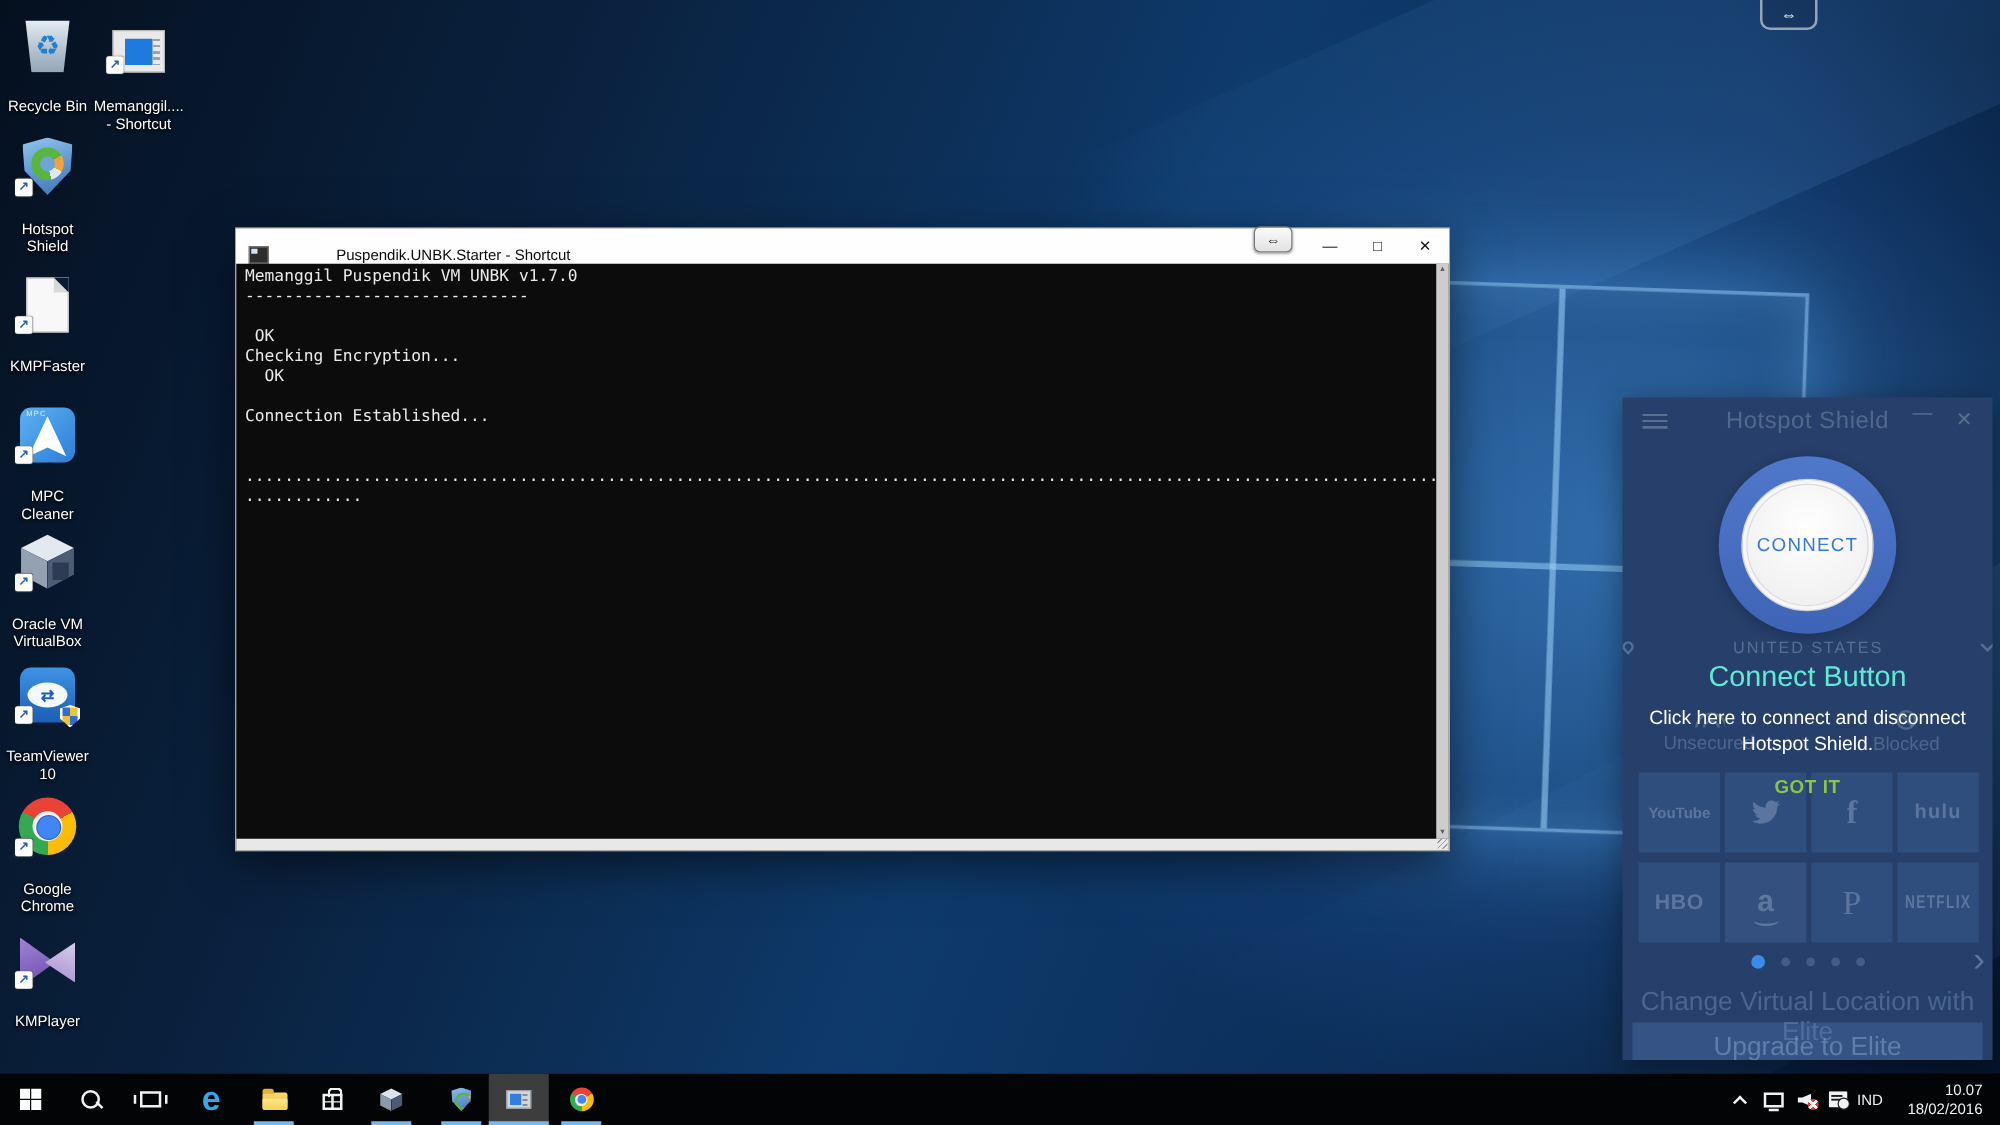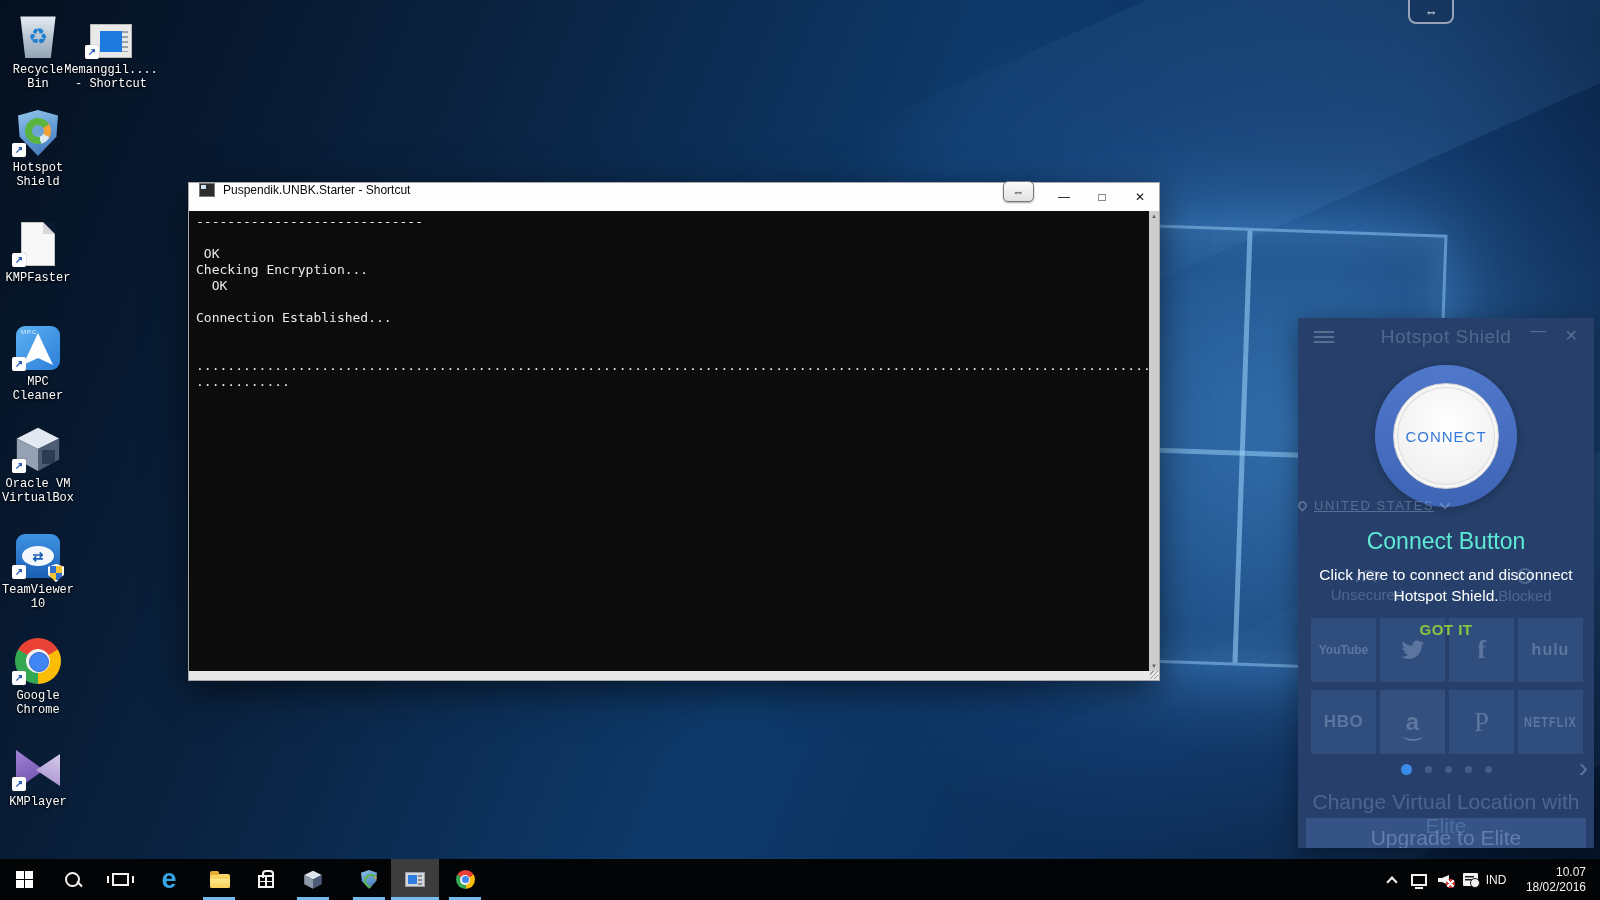--- a/index.html
+++ b/index.html
@@ -23,22 +23,22 @@
   .wp-beam1 { position:absolute; left:860px; top:-60px; width:900px; height:260px;
     background:linear-gradient(90deg, transparent, rgba(110,180,245,.12) 60%, rgba(110,180,245,.05));
     transform:rotate(-24deg); }
   .wp-beam2 { position:absolute; left:950px; top:590px; width:820px; height:280px;
     background:linear-gradient(90deg, transparent, rgba(95,165,235,.10));
     transform:rotate(-27deg); }
 
   
   .dicon { position:absolute; width:72px; display:flex; flex-direction:column; align-items:center; cursor:default; }
   .dicon .glyphbox { position:relative; width:50px; height:50px; display:flex; align-items:flex-end; justify-content:center; }
-  .dicon .lbl { margin-top:5px; font-size:12px; line-height:14px; color:#fff; text-align:center;
-    white-space:pre-line; text-shadow:0 1px 3px rgba(0,0,0,.95), 0 0 2px rgba(0,0,0,.8);font-family:Liberation Mono, monospace; }
+  .dicon .lbl { margin-top:20px; font-size:12px; line-height:14px; color:#fff; text-align:center;
+    white-space:pre-line; text-shadow:0 1px 3px rgba(0,0,0,.95), 0 0 2px rgba(0,0,0,.8); }
   .sc-badge { position:absolute; left:-1px; bottom:-1px; width:14px; height:14px; background:#fff;
     border-radius:2px; box-shadow:0 0 1px #555; font-size:10px; font-weight:bold; color:#2a5db0;
     display:flex; align-items:center; justify-content:center; line-height:1; }
 
   .ic-recycle { position:relative; width:40px; height:46px;
     background:linear-gradient(180deg,#eef3f8,#b9c6d2 55%,#93a5b6);
     clip-path:polygon(6% 10%, 94% 10%, 82% 100%, 18% 100%); display:flex; align-items:center; justify-content:center; }
   .ic-recycle span { color:#1f7fd0; font-size:22px; margin-top:4px; }
 
   .ic-window { position:relative; width:42px; height:34px; background:#e9e9e9; border:1px solid #b9b9b9; }
@@ -90,21 +90,21 @@
   .ic-kmp { position:relative; width:48px; height:40px; }
   .ic-kmp::before { content:""; position:absolute; left:2px; top:0; width:28px; height:40px;
     background:linear-gradient(160deg,#a184d6,#6a49a8); clip-path:polygon(0 0, 100% 50%, 0 100%); }
   .ic-kmp::after { content:""; position:absolute; right:2px; top:4px; width:24px; height:32px;
     background:linear-gradient(200deg,#d6cbea,#a58fd0); clip-path:polygon(100% 0, 0 50%, 100% 100%); }
 
   
   #console-window { position:absolute; left:188px; top:182px; width:972px; height:499px;
     box-shadow:0 10px 34px rgba(0,0,0,.55); border:1px solid rgba(0,0,0,.35); background:#fff; }
   #cw-titlebar { position:absolute; left:0; top:0; right:0; height:28px; background:#fefefe;
-    display:flex; align-items:flex-start; }
+    display:flex; align-items:flex-end;gap:46px; }
   .cw-appicon { width:16px; height:14px; margin-left:10px; background:#2d2d2d; border:1px solid #7a7a7a; position:relative; }
   .cw-appicon::before { content:""; position:absolute; left:1px; top:1px; width:5px; height:4px; background:#cfe3f5; }
   #cw-title { margin-left:8px; font-size:12px; color:#0a0a0a; }
   .cw-btns { position:absolute; right:0; top:0; height:28px; display:flex; }
   .cw-btn { width:38px; height:28px; display:flex; align-items:center; justify-content:center;
     font-size:12px; color:#111; }
   #cw-body { position:absolute; left:0; right:0; top:28px; bottom:0; background:#0c0c0c; }
   #cw-text { position:absolute; left:0; top:0; right:10px; bottom:9px; overflow:hidden; padding:3px 0 0 7px;
     font-family:"DejaVu Sans Mono", monospace; font-size:13px; line-height:16px; color:#eaeaea; }
   .cline { white-space:pre; height:16px; overflow:hidden; }
@@ -134,22 +134,22 @@
   #hss-close { position:absolute; right:16px; top:8px; font-size:16px; color:rgba(205,218,236,.3); }
 
   #hss-connect-ring { position:absolute; left:77px; top:47px; width:142px; height:142px; border-radius:50%;
     background:linear-gradient(180deg,#5078ca,#3e64b6); box-shadow:0 2px 10px rgba(0,0,0,.25); }
   #hss-connect-btn { position:absolute; left:18px; top:18px; width:106px; height:106px; border-radius:50%;
     background:radial-gradient(circle at 50% 38%, #ffffff, #efefef 80%); border:1px solid #d2d2d2;
     box-shadow:inset 0 0 0 3px #f7f7f7, inset 0 0 0 4px #dcdcdc;
     display:flex; align-items:center; justify-content:center; }
   #hss-connect-label { color:#3579d8; font-weight:normal; font-size:15px; letter-spacing:1px; }
 
-  #hss-location { position:absolute; left:0; right:0; top:180px; display:flex; align-items:center;
-    justify-content:flex-start; gap:7px; font-size:13px; letter-spacing:1.5px; color:rgba(165,185,215,.38);text-decoration:underline; }
+  #hss-location { position:absolute; left:0; right:0; top:192px; display:flex; align-items:center;
+    justify-content:space-between; gap:7px; font-size:13px; letter-spacing:1.5px; color:rgba(165,185,215,.38); }
   .pin { width:9px; height:9px; border:2px solid rgba(165,185,215,.38); border-radius:50% 50% 50% 0;
     transform:rotate(-45deg); }
   .chev-down { width:8px; height:8px; border-right:2px solid rgba(165,185,215,.38);
     border-bottom:2px solid rgba(165,185,215,.38); transform:rotate(45deg); margin-top:-4px; }
 
   #hss-tt-title { position:absolute; left:0; right:0; top:210px; text-align:center; font-size:23px; color:#5eead4; z-index:8; }
   #hss-tt-body { position:absolute; left:10px; right:10px; top:246px; text-align:center; font-size:15.5px;
     line-height:21px; color:#fff; z-index:8; }
   #hss-gotit { position:absolute; left:0; right:0; top:303px; text-align:center; font-size:15px; font-weight:bold;
     color:#8bc641; letter-spacing:.5px; z-index:8; }
@@ -352,20 +352,21 @@
     <div class="cw-appicon"></div>
     <div id="cw-title">Puspendik.UNBK.Starter - Shortcut</div>
     <div class="cw-btns">
       <div class="cw-btn">—</div>
       <div class="cw-btn">□</div>
       <div class="cw-btn">✕</div>
     </div>
   </div>
   <div id="cw-body">
     <div id="cw-text">
+      <div class="cline">Memanggil Puspendik VM UNBK v1.7.0</div>
       <div class="cline">-----------------------------</div>
       <div class="cline"></div>
       <div class="cline"> OK</div>
       <div class="cline">Checking Encryption...</div>
       <div class="cline">  OK</div>
       <div class="cline"></div>
       <div class="cline">Connection Established...</div>
       <div class="cline"></div>
       <div class="cline"></div>
       <div class="cline">..........................................................................................................................................</div>

